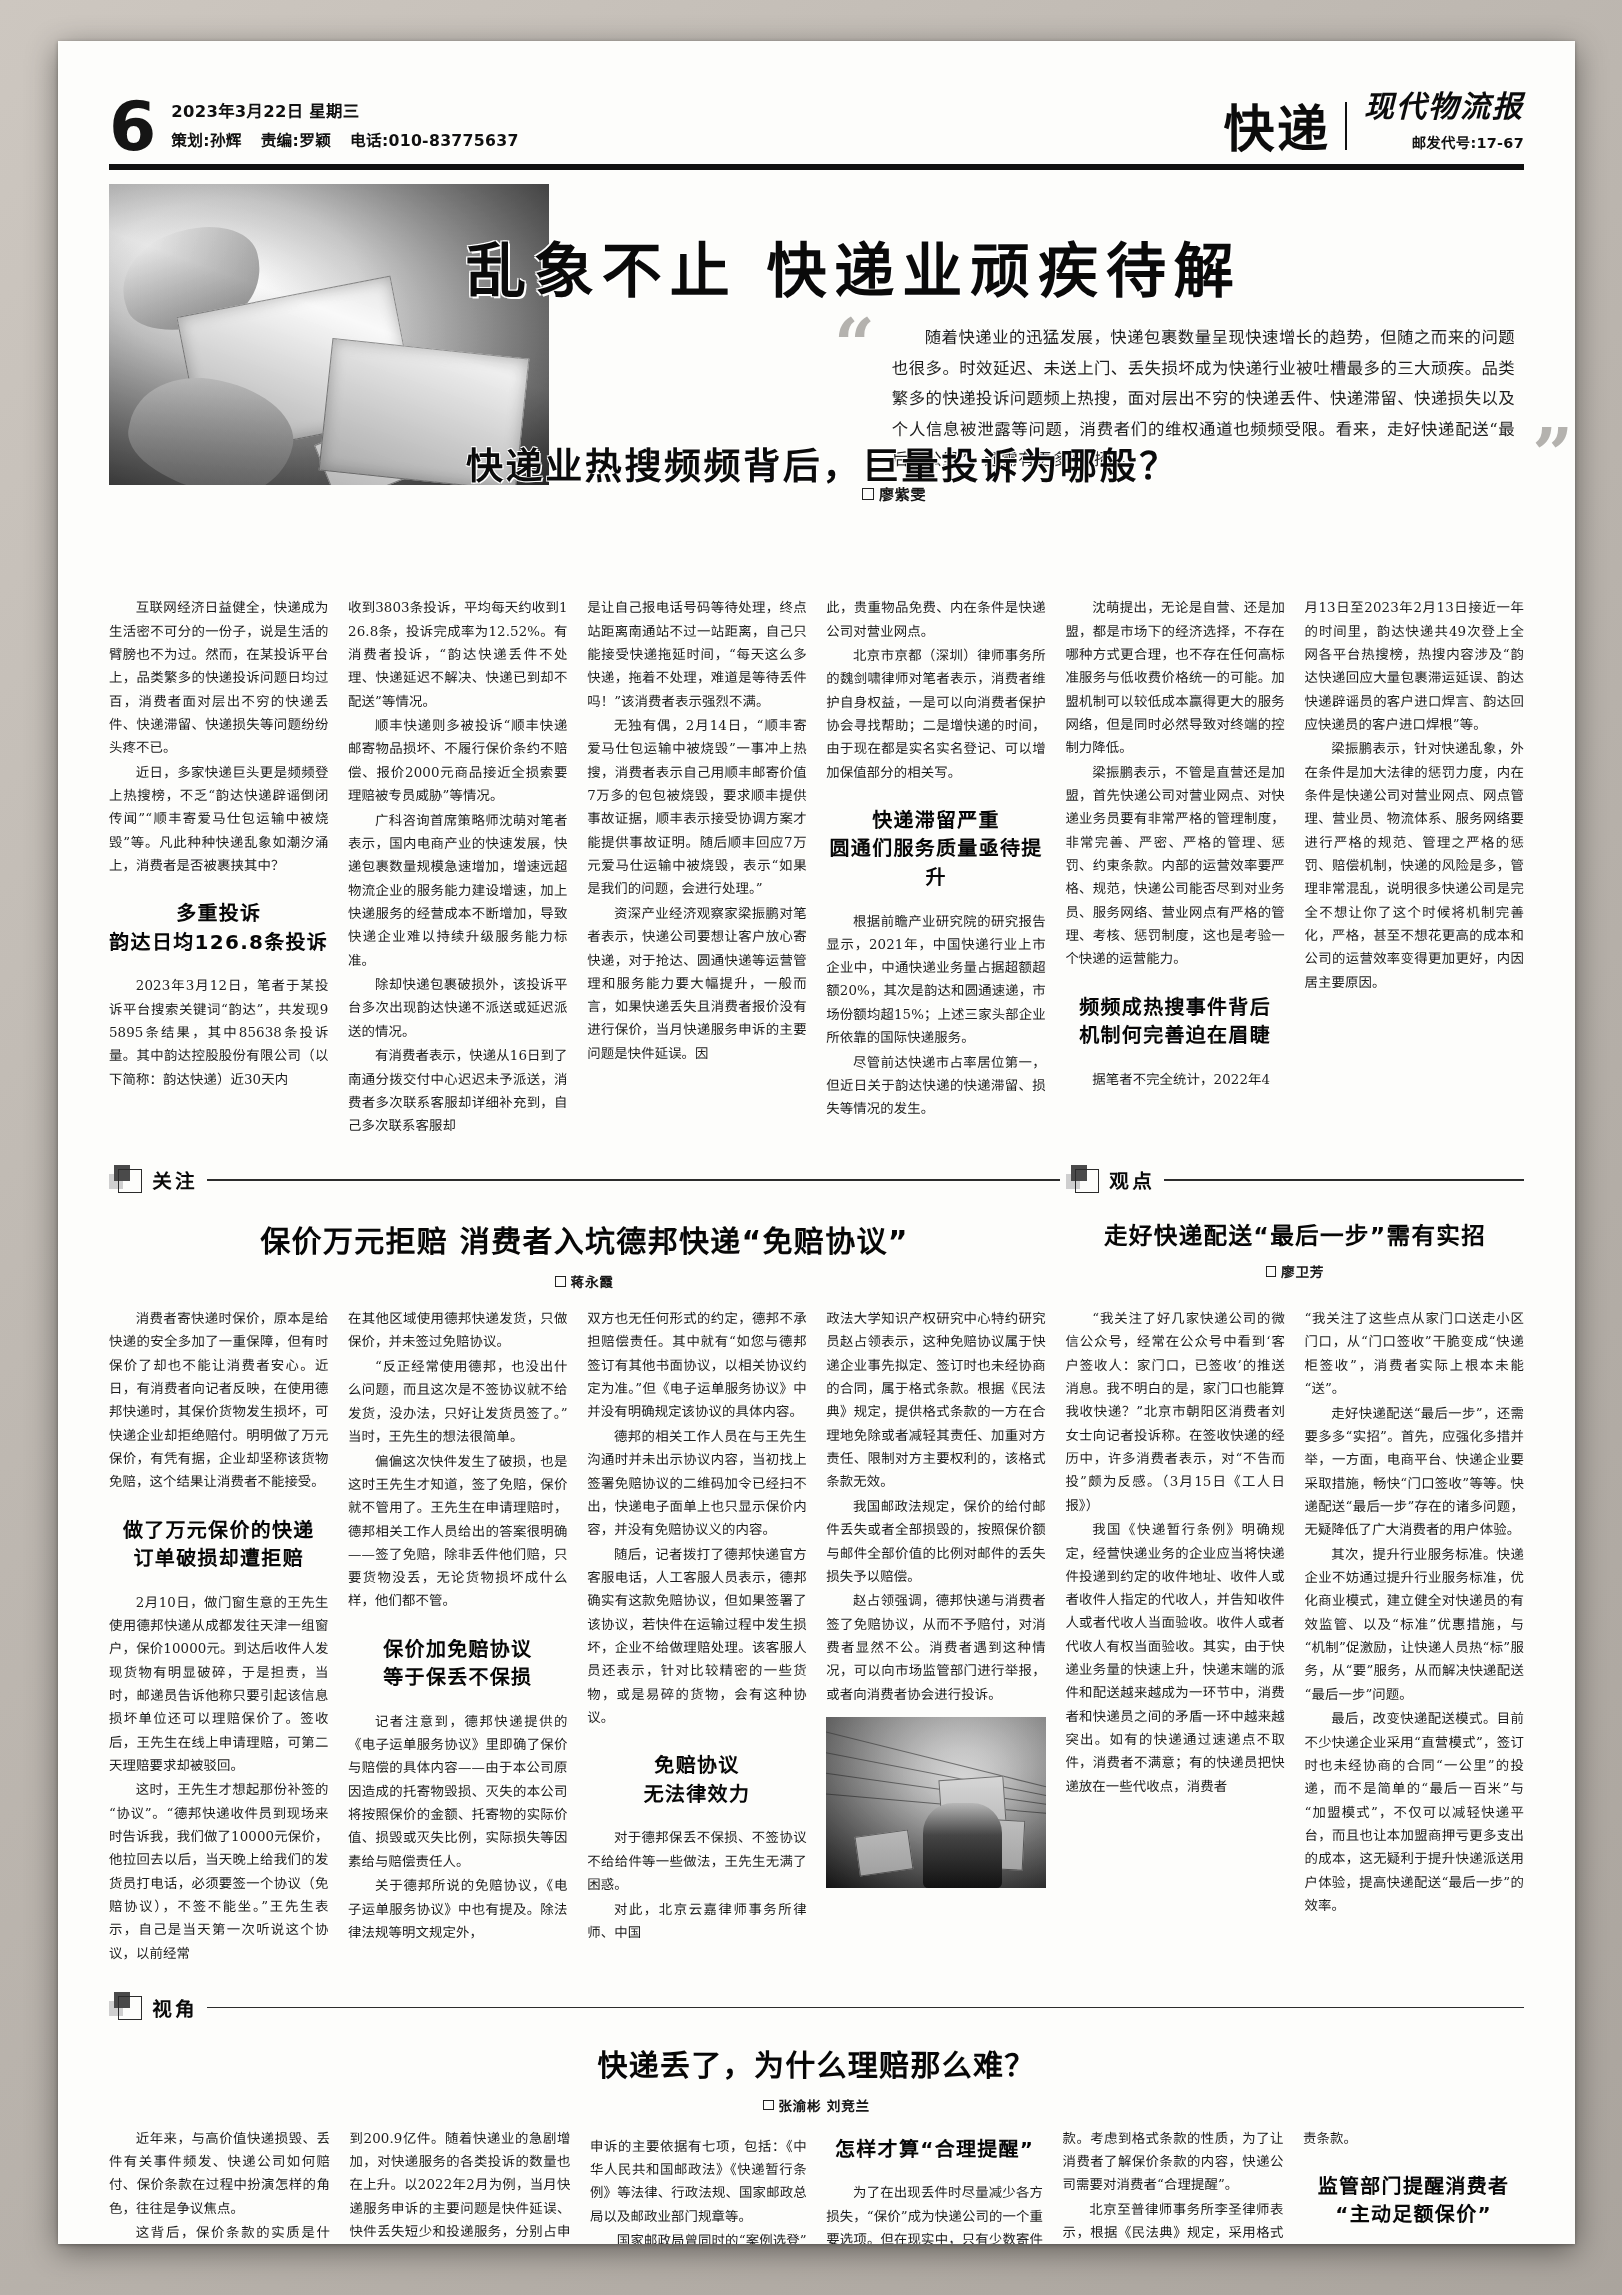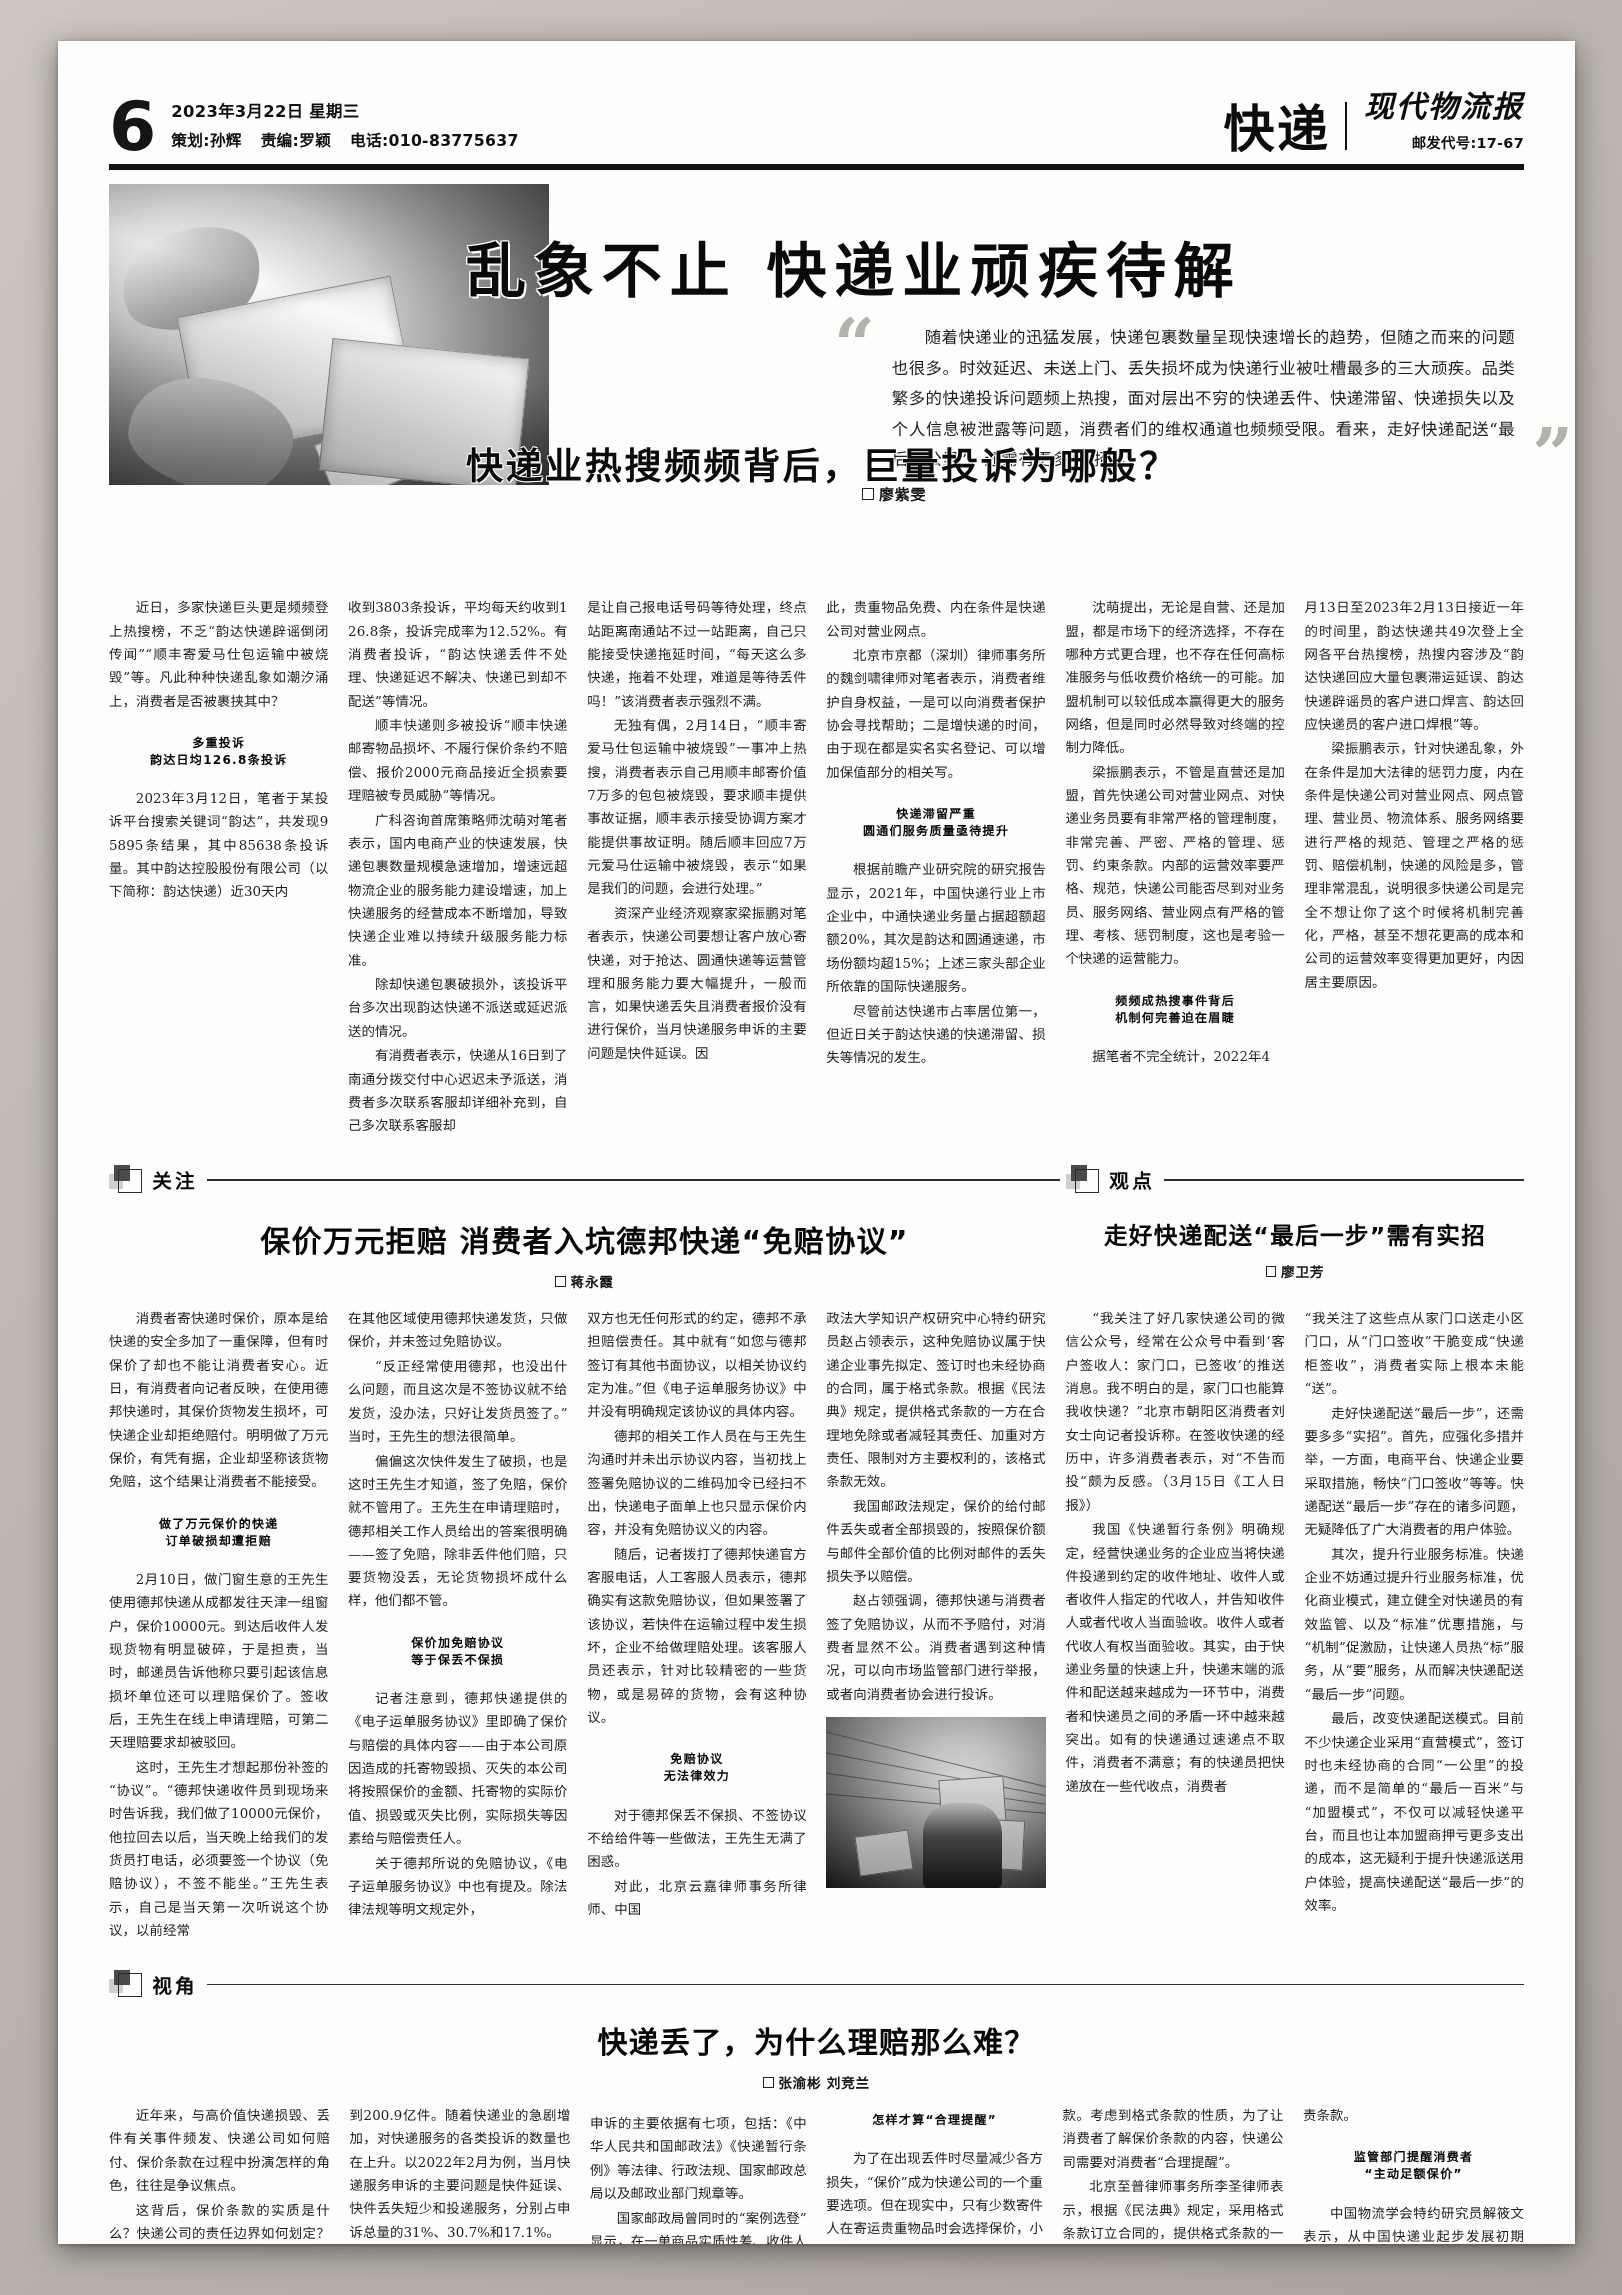--- a/index.html
+++ b/index.html
@@ -120,21 +120,21 @@
   .col{flex:1;min-width:0;}
   .bodytext{
     font-family:"DejaVu Serif","Liberation Serif",serif;
     font-size:13.4px;line-height:1.74;color:#1c1c1c;text-align:justify;
     text-indent:2em;letter-spacing:0.1px;margin:0 0 1.3px 0;
     word-break:break-all;
   }
   .bodytext.cont{text-indent:0;}
   .subhead{
     font-family:"DejaVu Sans","Liberation Sans",sans-serif;
-    font-size:12px;font-weight:800;color:#070707;text-align:center;
+    font-size:20px;font-weight:800;color:#070707;text-align:center;
     letter-spacing:1.3px;line-height:1.42;margin:22px 0 18.3px 0;
   }
 
   
   .secbar{display:flex;align-items:center;gap:9.2px;margin:26px 0 5.2px 0;}
   .secbar .glyph{position:relative;width:34px;height:30px;flex:0 0 auto;}
   .secbar .glyph .sq-dark{position:absolute;left:5.2px;top:0;width:15.7px;height:15.7px;background:#4a4a4a;}
   .secbar .glyph .sq-light{position:absolute;left:0;top:9.2px;width:14.4px;height:14.4px;background:#cfcfcf;}
   .secbar .glyph .sq-out{position:absolute;left:9.2px;top:3.9px;width:22px;height:22px;border:1.6px solid #2b2b2b;background:transparent;}
   .secbar .lbl{
@@ -214,20 +214,21 @@
       <div class="qmark close">”</div>
     </div>
     <div class="hero-sub">快递业热搜频频背后，巨量投诉为哪般？</div>
     <div class="hero-byline">
       <span class="sq"></span><span>廖紫雯</span>
     </div>
   </div>
 
   <div class="cols">
     <div class="col">
+      <p class="bodytext">互联网经济日益健全，快递成为生活密不可分的一份子，说是生活的臂膀也不为过。然而，在某投诉平台上，品类繁多的快递投诉问题日均过百，消费者面对层出不穷的快递丢件、快递滞留、快递损失等问题纷纷头疼不已。</p>
       <p class="bodytext">近日，多家快递巨头更是频频登上热搜榜，不乏“韵达快递辟谣倒闭传闻”“顺丰寄爱马仕包运输中被烧毁”等。凡此种种快递乱象如潮汐涌上，消费者是否被裹挟其中？</p>
       <div class="subhead">
         <div>多重投诉</div>
         <div>韵达日均126.8条投诉</div>
       </div>
       <p class="bodytext">2023年3月12日，笔者于某投诉平台搜索关键词“韵达”，共发现95895条结果，其中85638条投诉量。其中韵达控股股份有限公司（以下简称：韵达快递）近30天内</p>
     </div>
     <div class="col">
       <p class="bodytext cont">收到3803条投诉，平均每天约收到126.8条，投诉完成率为12.52%。有消费者投诉，“韵达快递丢件不处理、快递延迟不解决、快递已到却不配送”等情况。</p>
       <p class="bodytext">顺丰快递则多被投诉“顺丰快递邮寄物品损坏、不履行保价条约不赔偿、报价2000元商品接近全损索要理赔被专员威胁”等情况。</p>

